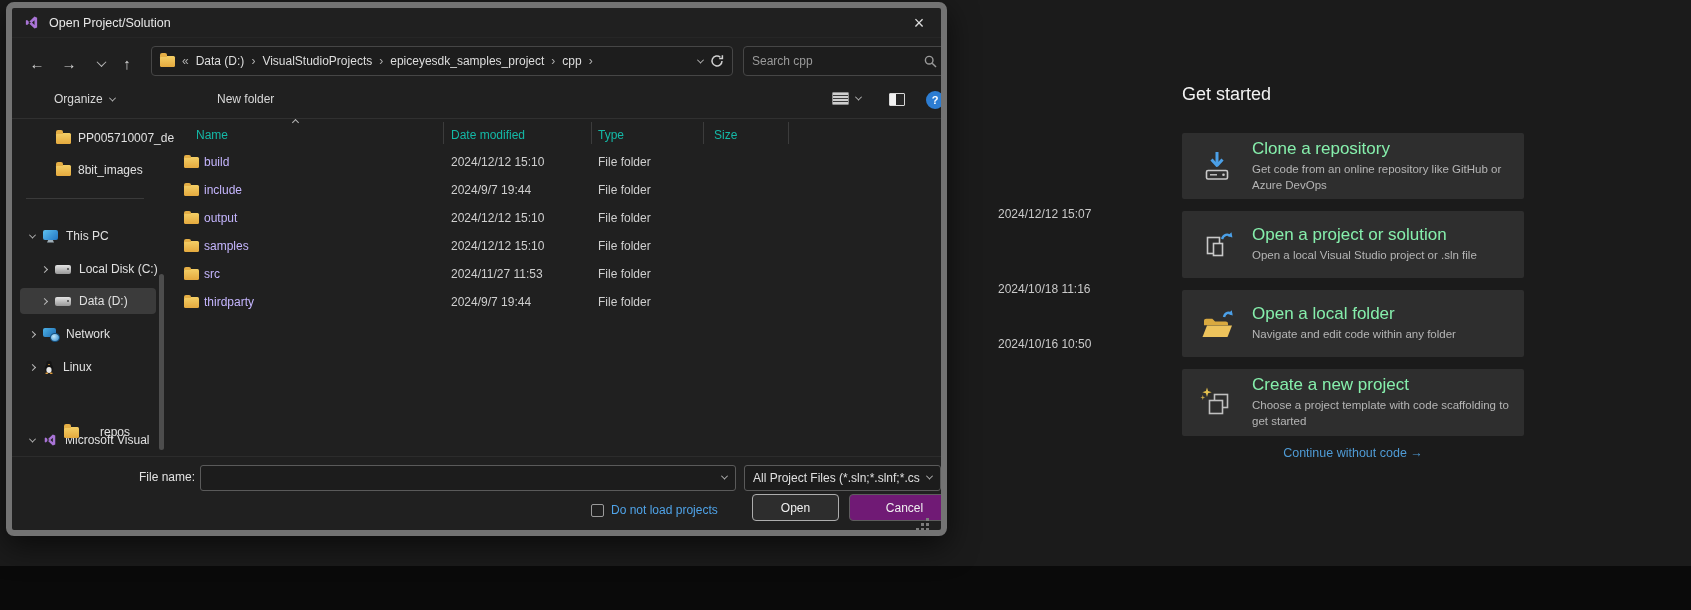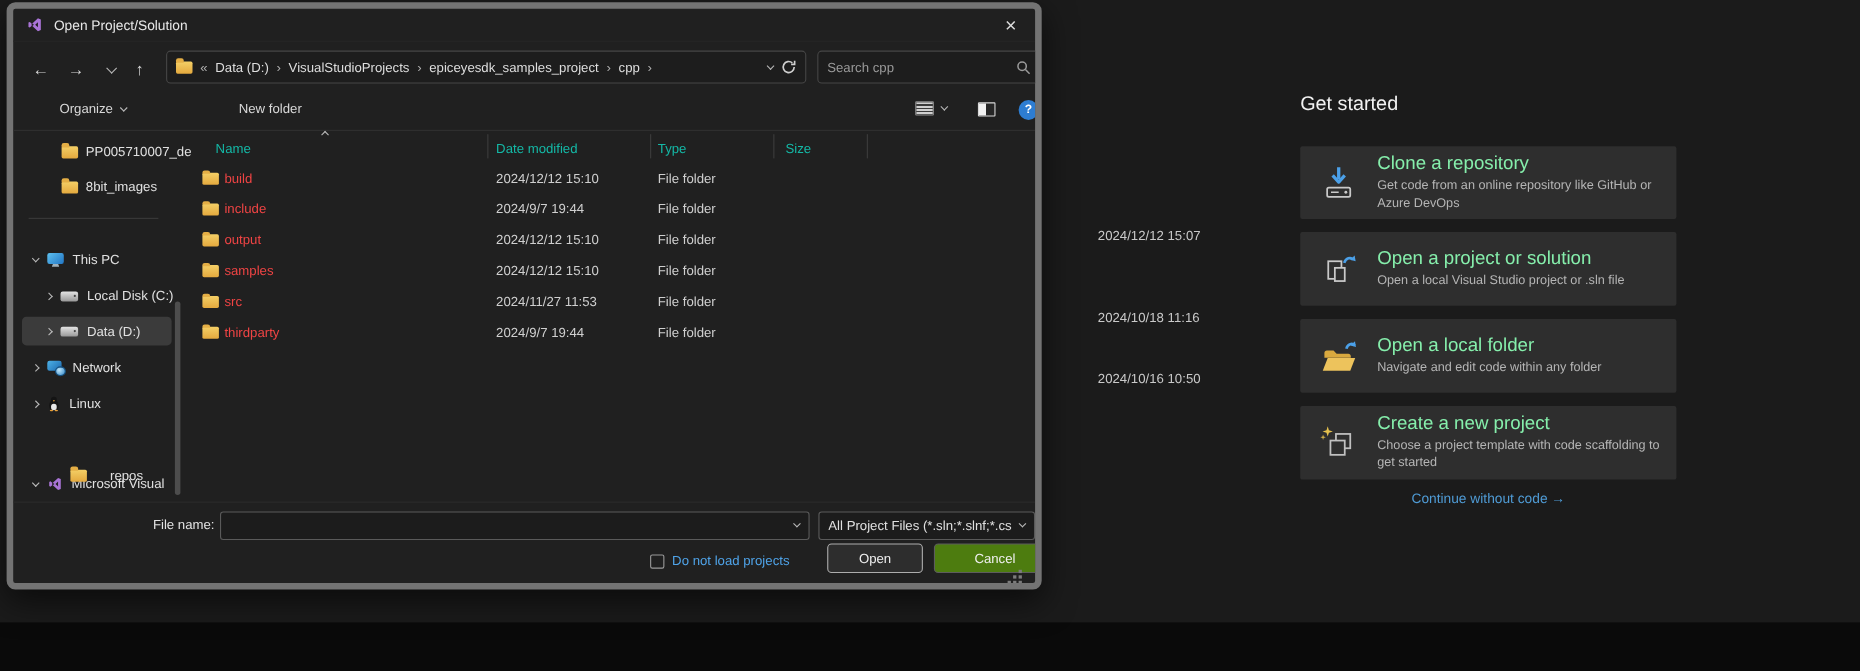--- a/index.html
+++ b/index.html
@@ -88,21 +88,21 @@
                     background:#444; border-radius:50%; }
 
   
   .col-label { position:absolute; color:#14b8a6; font-size:12px; cursor:pointer; }
   .col-sep { position:absolute; top:114px; width:1px; height:22px; background:#3c3c3c; }
   .sort-chev { position:absolute; left:281px; top:112px; width:5px; height:5px; border-left:1.2px solid #b5b5b5;
                border-top:1.2px solid #b5b5b5; transform:rotate(45deg); }
   .rows-viewport { position:absolute; left:160px; top:140px; width:781px; height:166px; overflow:hidden; }
   .frow { position:absolute; left:0; width:100%; height:28px; cursor:pointer; }
   .frow .folder-ic { position:absolute; left:12px; top:9px; }
-  .frow .cell { position:absolute; top:0; line-height:28px; font-size:12px; color:#ef4444; white-space:nowrap; }
+  .frow .cell { position:absolute; top:0; line-height:28px; font-size:12px; color:#c4b5fd; white-space:nowrap; }
   .frow .c-name { left:32px; width:240px; }
   .frow .c-date { left:279px; width:140px; color:#cfcfcf; }
   .frow .c-type { left:426px; width:120px; color:#cfcfcf; }
 
   
   .ft-divider { position:absolute; left:0; top:448px; width:100%; height:1px; background:#2c2c2c; }
   .ft-label { position:absolute; left:127px; top:462px; color:#e2e2e2; font-size:12px; }
   .ft-box { position:absolute; top:457px; height:26px; background:#1c1c1c; border:1px solid #5a5a5a;
             border-radius:3px; display:flex; align-items:center; }
   .fname-box { left:188px; width:536px; padding:0 24px 0 8px; }
@@ -110,21 +110,21 @@
                      font-family:"Liberation Sans","DejaVu Sans",sans-serif; }
   .ftype-box { left:732px; width:197px; padding:0 20px 0 8px; color:#e0e0e0; font-size:12px; cursor:pointer; }
   .ftype-box .txt { overflow:hidden; white-space:nowrap; flex:1; }
   .box-chev { position:absolute; right:8px; top:9px; }
   .ft-check { position:absolute; left:579px; top:496px; width:13px; height:13px; border:1px solid #9a9a9a;
               border-radius:2px; background:transparent; cursor:pointer; }
   .ft-checklabel { position:absolute; left:599px; top:495px; color:#4fa3e8; font-size:12px; cursor:pointer; }
   .btn { position:absolute; top:486px; height:27px; border-radius:4px; color:#f0f0f0; font-size:12px;
          display:flex; align-items:center; justify-content:center; cursor:pointer; }
   .btn-open { left:740px; width:87px; background:#2d2d2d; border:1px solid #adadad; }
-  .btn-cancel { left:837px; width:111px; background:#4d7c0f; border:1px solid #5d5d5d; }
+  .btn-cancel { left:837px; width:111px; background:#701a75; border:1px solid #5d5d5d; }
   .grip { position:absolute; right:12px; bottom:9px; width:3px; height:3px; background:#7c7c7c;
           box-shadow:-5px 5px 0 #7c7c7c,-10px 10px 0 #7c7c7c,0 5px 0 #7c7c7c,-5px 10px 0 #7c7c7c,0 10px 0 #7c7c7c; }
 </style>
 </head>
 <body>
 
 <div class="screen">
 
   <div class="start-window">
     <div class="bg-date" style="left:998px; top:207px;">2024/12/12 15:07</div>

